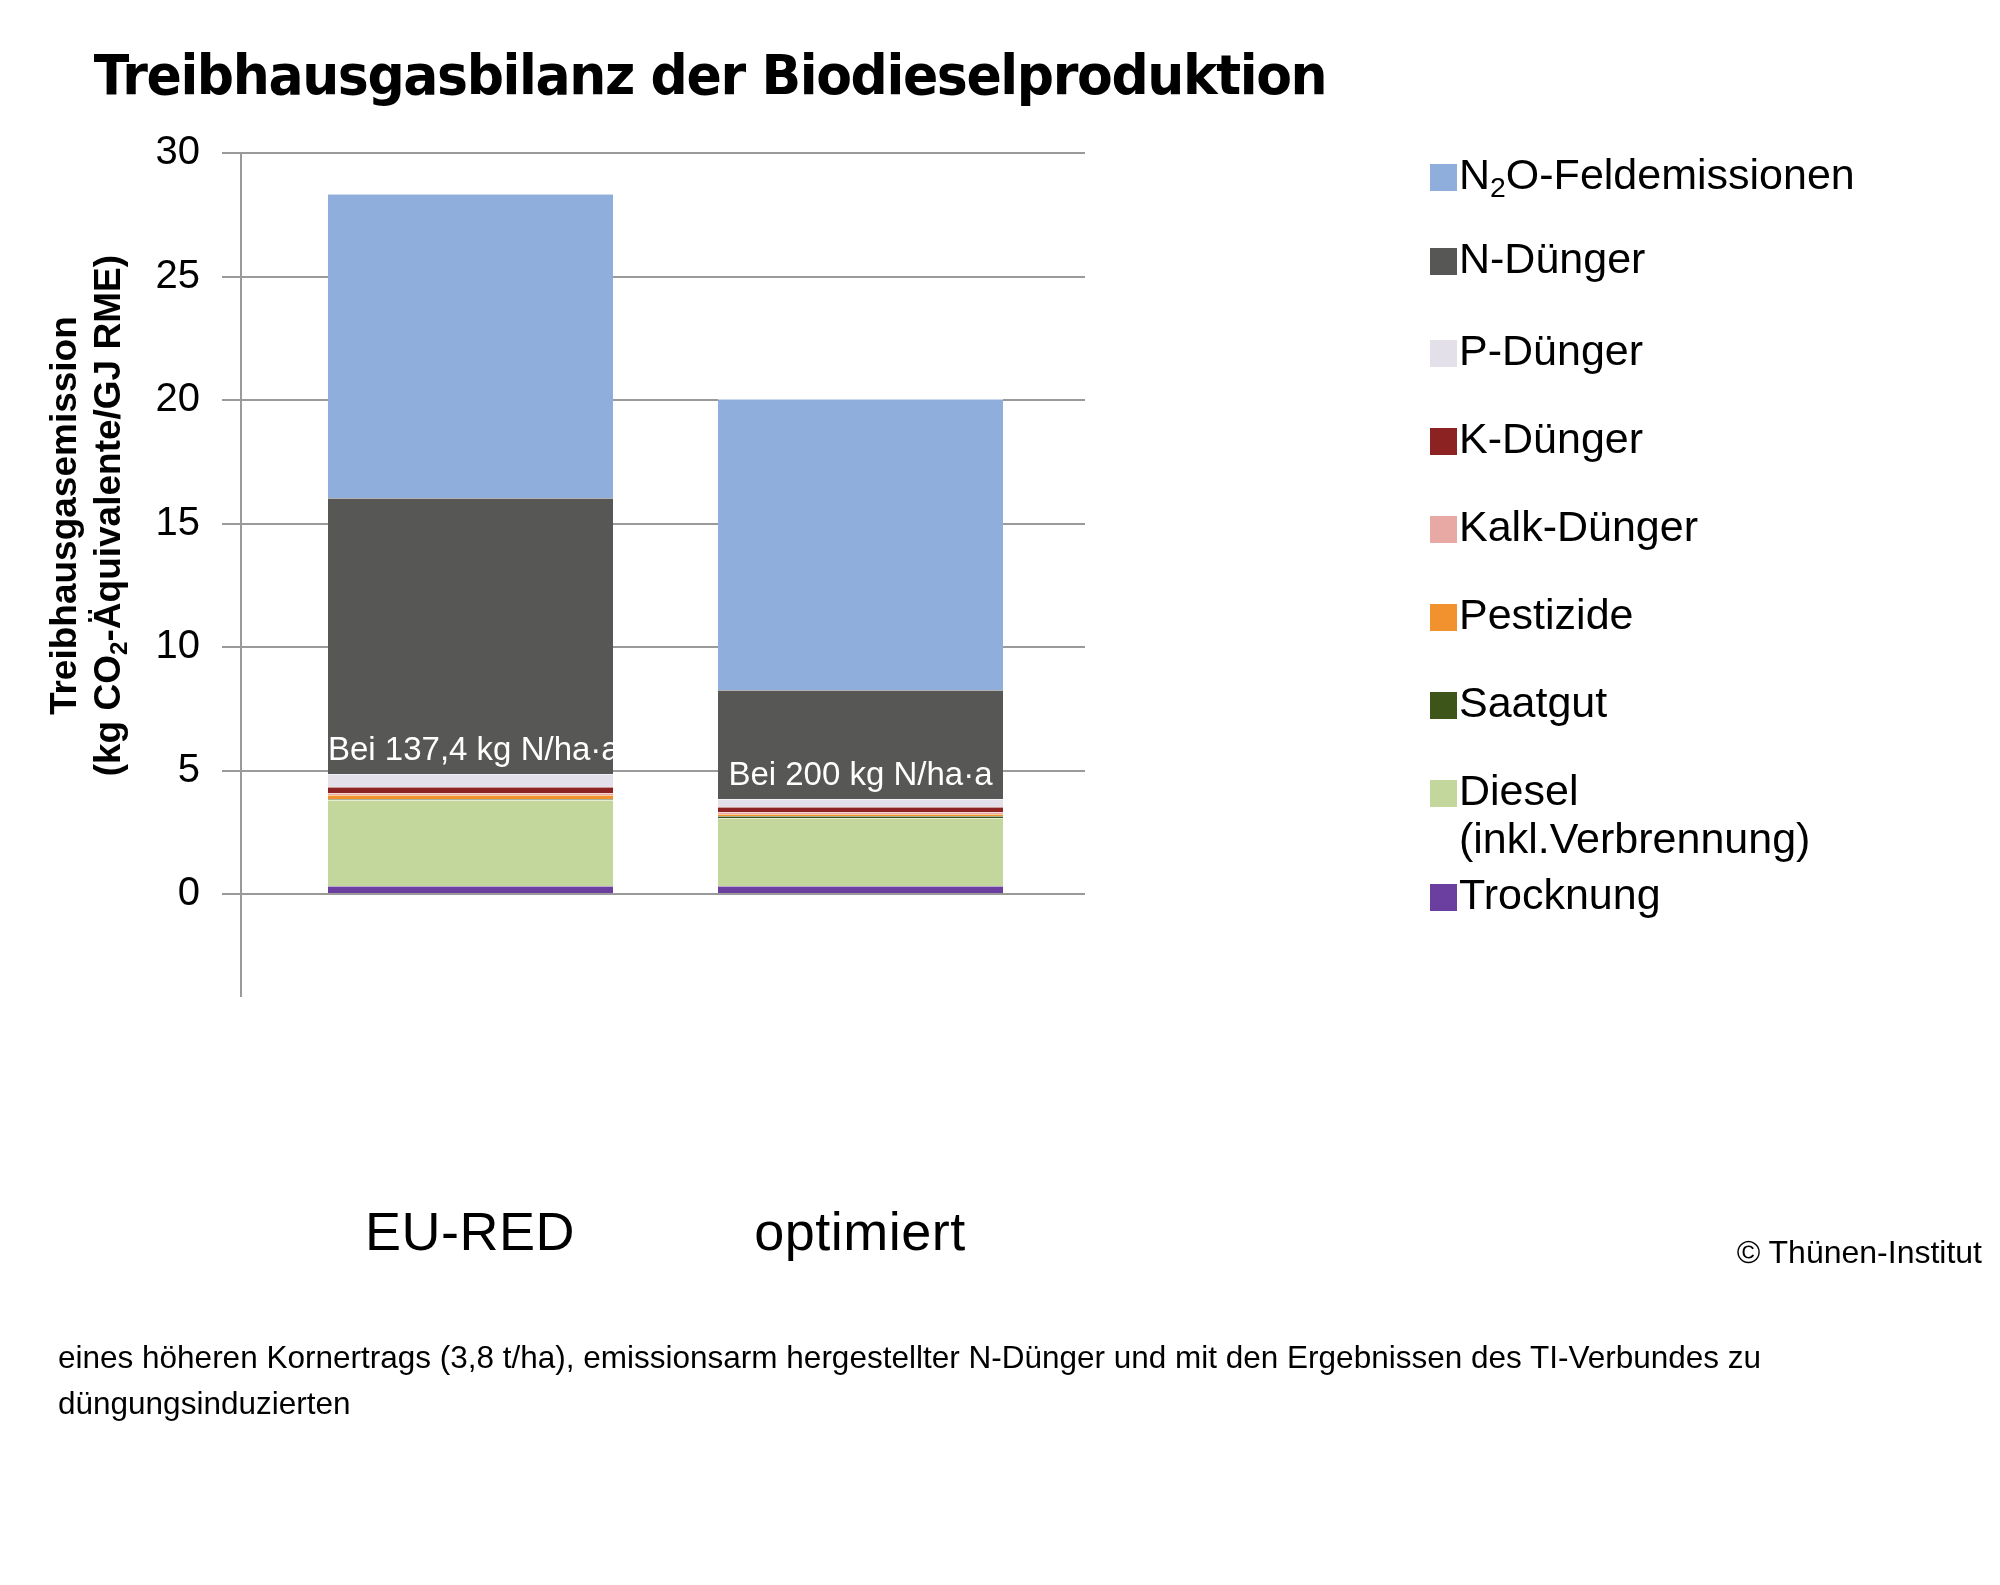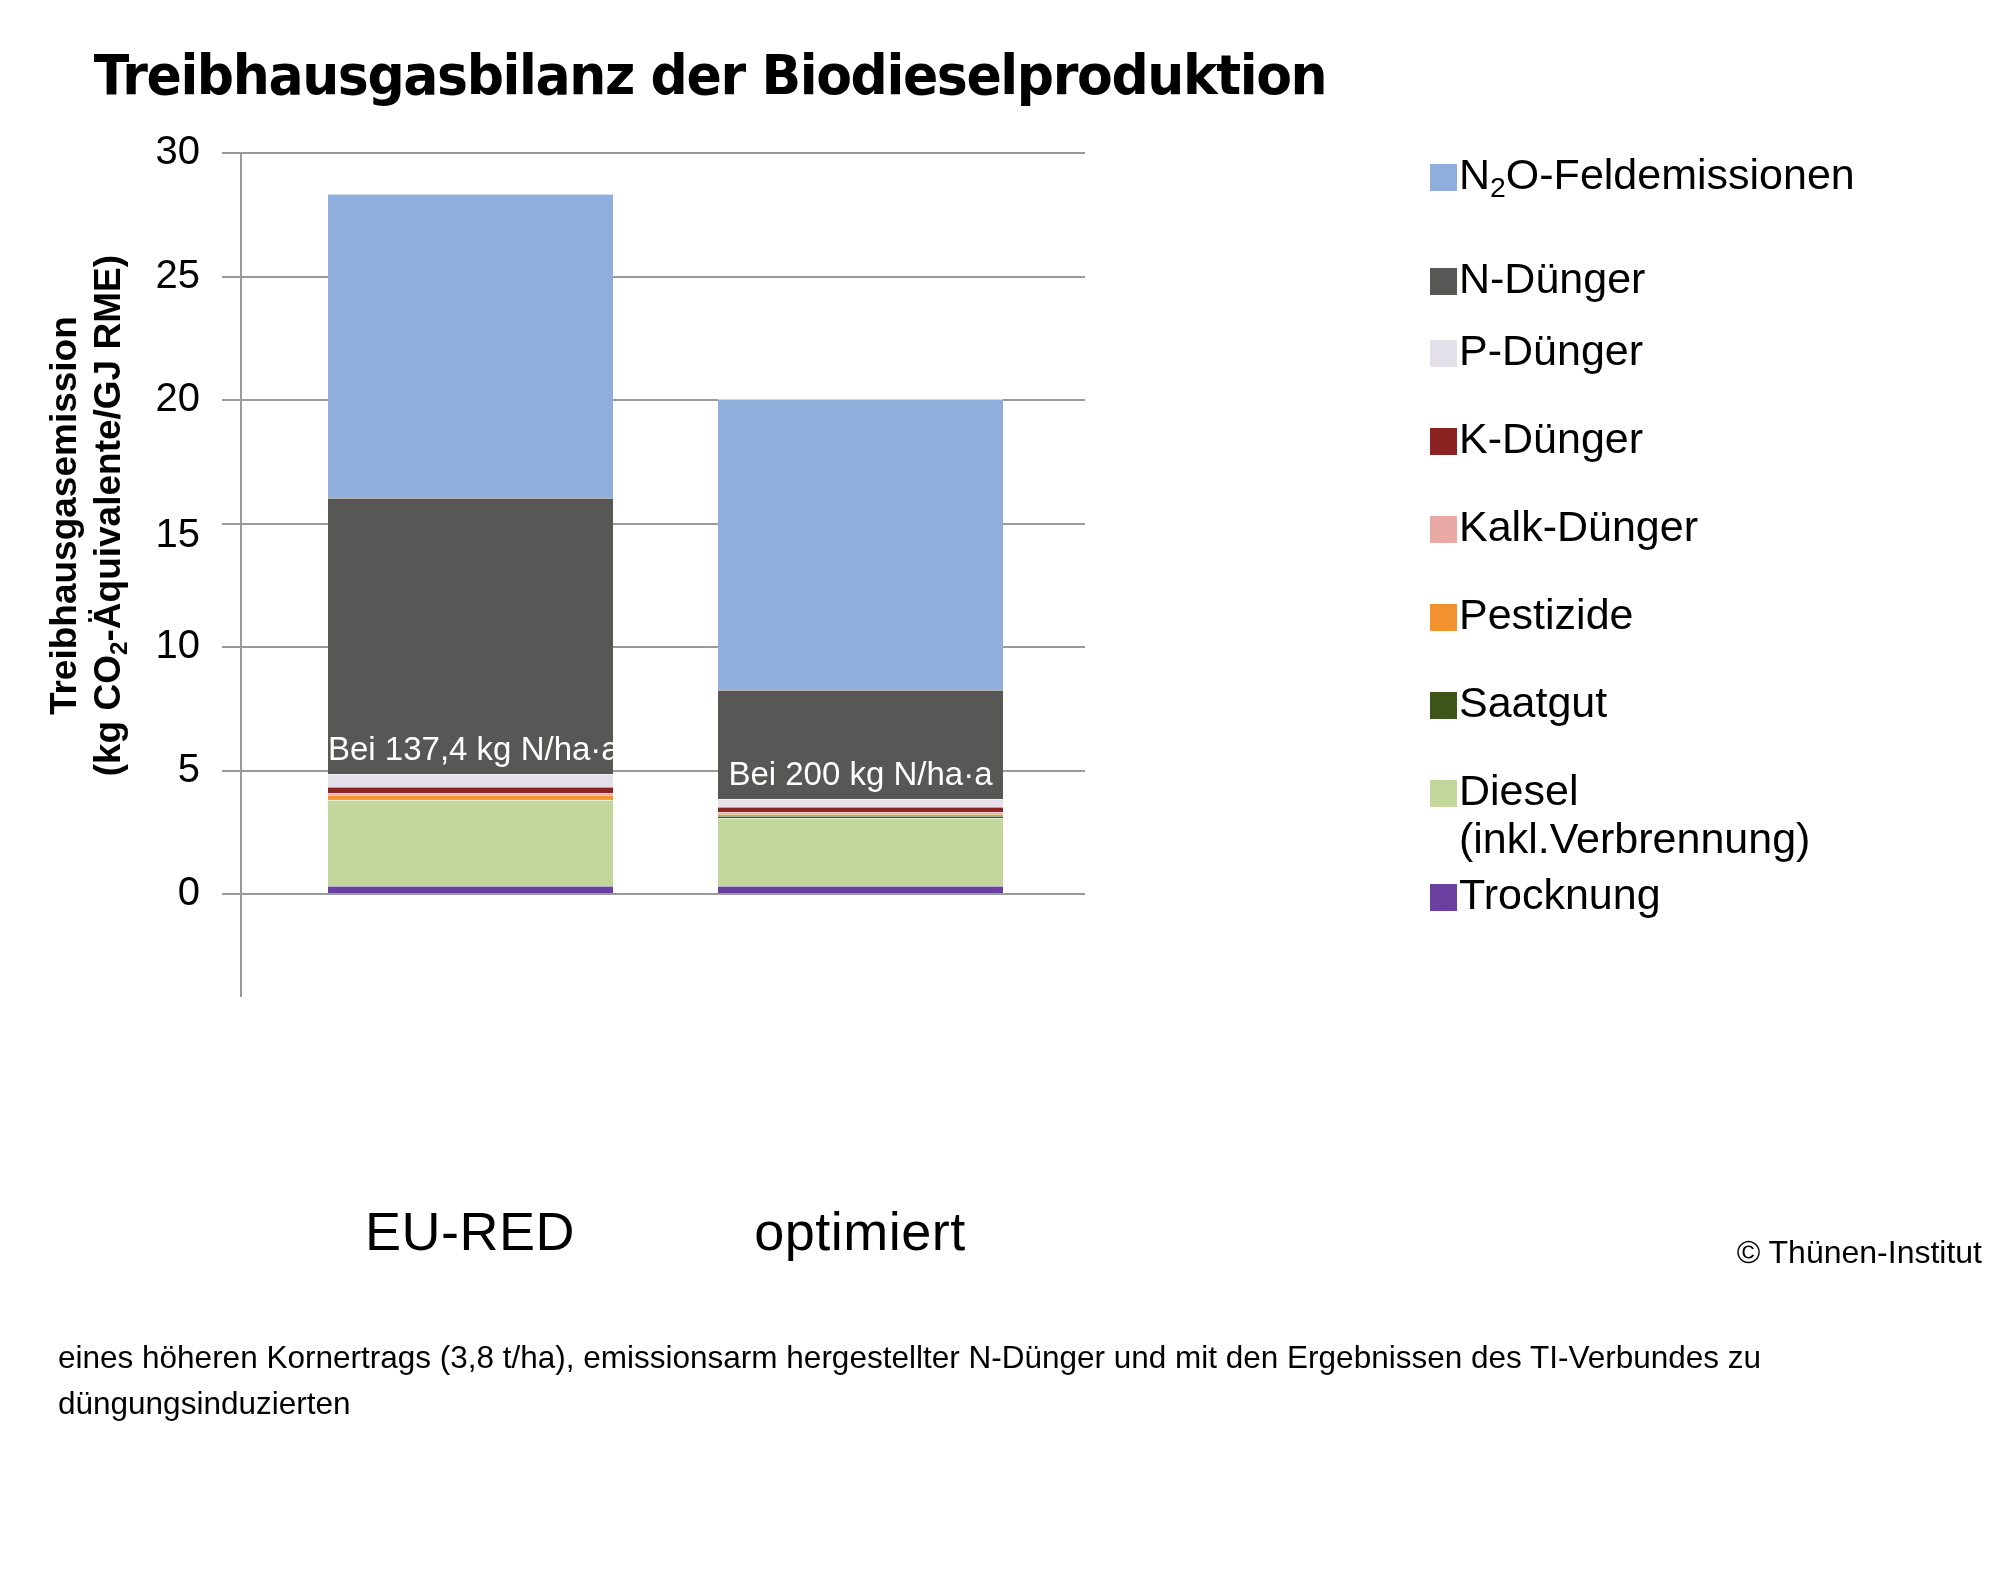--- a/index.html
+++ b/index.html
@@ -100,21 +100,21 @@
           <div class="gridline" style="top: 0px;"></div>
         </div>
       <div id="yticks">
           <div class="tick" style="top: 741px;"></div>
           <div class="ytick-label" style="top: 719px; left: -160px;">0</div>
           <div class="tick" style="top: 617.5px;"></div>
           <div class="ytick-label" style="top: 595.5px; left: -160px;">5</div>
           <div class="tick" style="top: 494px;"></div>
           <div class="ytick-label" style="top: 472px; left: -160px;">10</div>
           <div class="tick" style="top: 370.5px;"></div>
-          <div class="ytick-label" style="top: 348.5px; left: -160px; margin-top: 12px;">15</div>
+          <div class="ytick-label" style="top: 348.5px; left: -160px;">15</div>
           <div class="tick" style="top: 247px;"></div>
           <div class="ytick-label" style="top: 225px; left: -160px;">20</div>
           <div class="tick" style="top: 123.5px;"></div>
           <div class="ytick-label" style="top: 101.5px; left: -160px;">25</div>
           <div class="tick" style="top: 0px;"></div>
           <div class="ytick-label" style="top: -22px; left: -160px;">30</div>
         </div>
       <div id="bars">
           <div class="bar" style="left: 88px; height: 903px; border-radius: 19px;">
             <div class="seg" style="height: 7.41px; bottom: 0px; background: rgb(107, 63, 160); border-top: 1px solid rgba(255, 255, 255, 0.55);"></div>
@@ -147,21 +147,21 @@
         <div class="xlabel" style="left: 260px;">EU-RED</div>
         <div class="xlabel" style="left: 650px;">optimiert</div>
       </div>
   </div>
 
   <div id="legend">
       <div class="legend-item" style="top: 0px;">
         <span class="swatch" style="background: rgb(143, 174, 220);"></span>
         <span class="legend-label"><span>N</span><sub>2</sub><span>O-Feldemissionen</span></span>
       </div>
-      <div class="legend-item" style="top: 104px;">
+      <div class="legend-item" style="top: 84px;">
         <span class="swatch" style="background: rgb(87, 87, 85);"></span>
         <span class="legend-label">N-Dünger</span>
       </div>
       <div class="legend-item" style="top: 176px;">
         <span class="swatch" style="background: rgb(228, 224, 234);"></span>
         <span class="legend-label">P-Dünger</span>
       </div>
       <div class="legend-item" style="top: 264px;">
         <span class="swatch" style="background: rgb(140, 34, 33);"></span>
         <span class="legend-label">K-Dünger</span>

